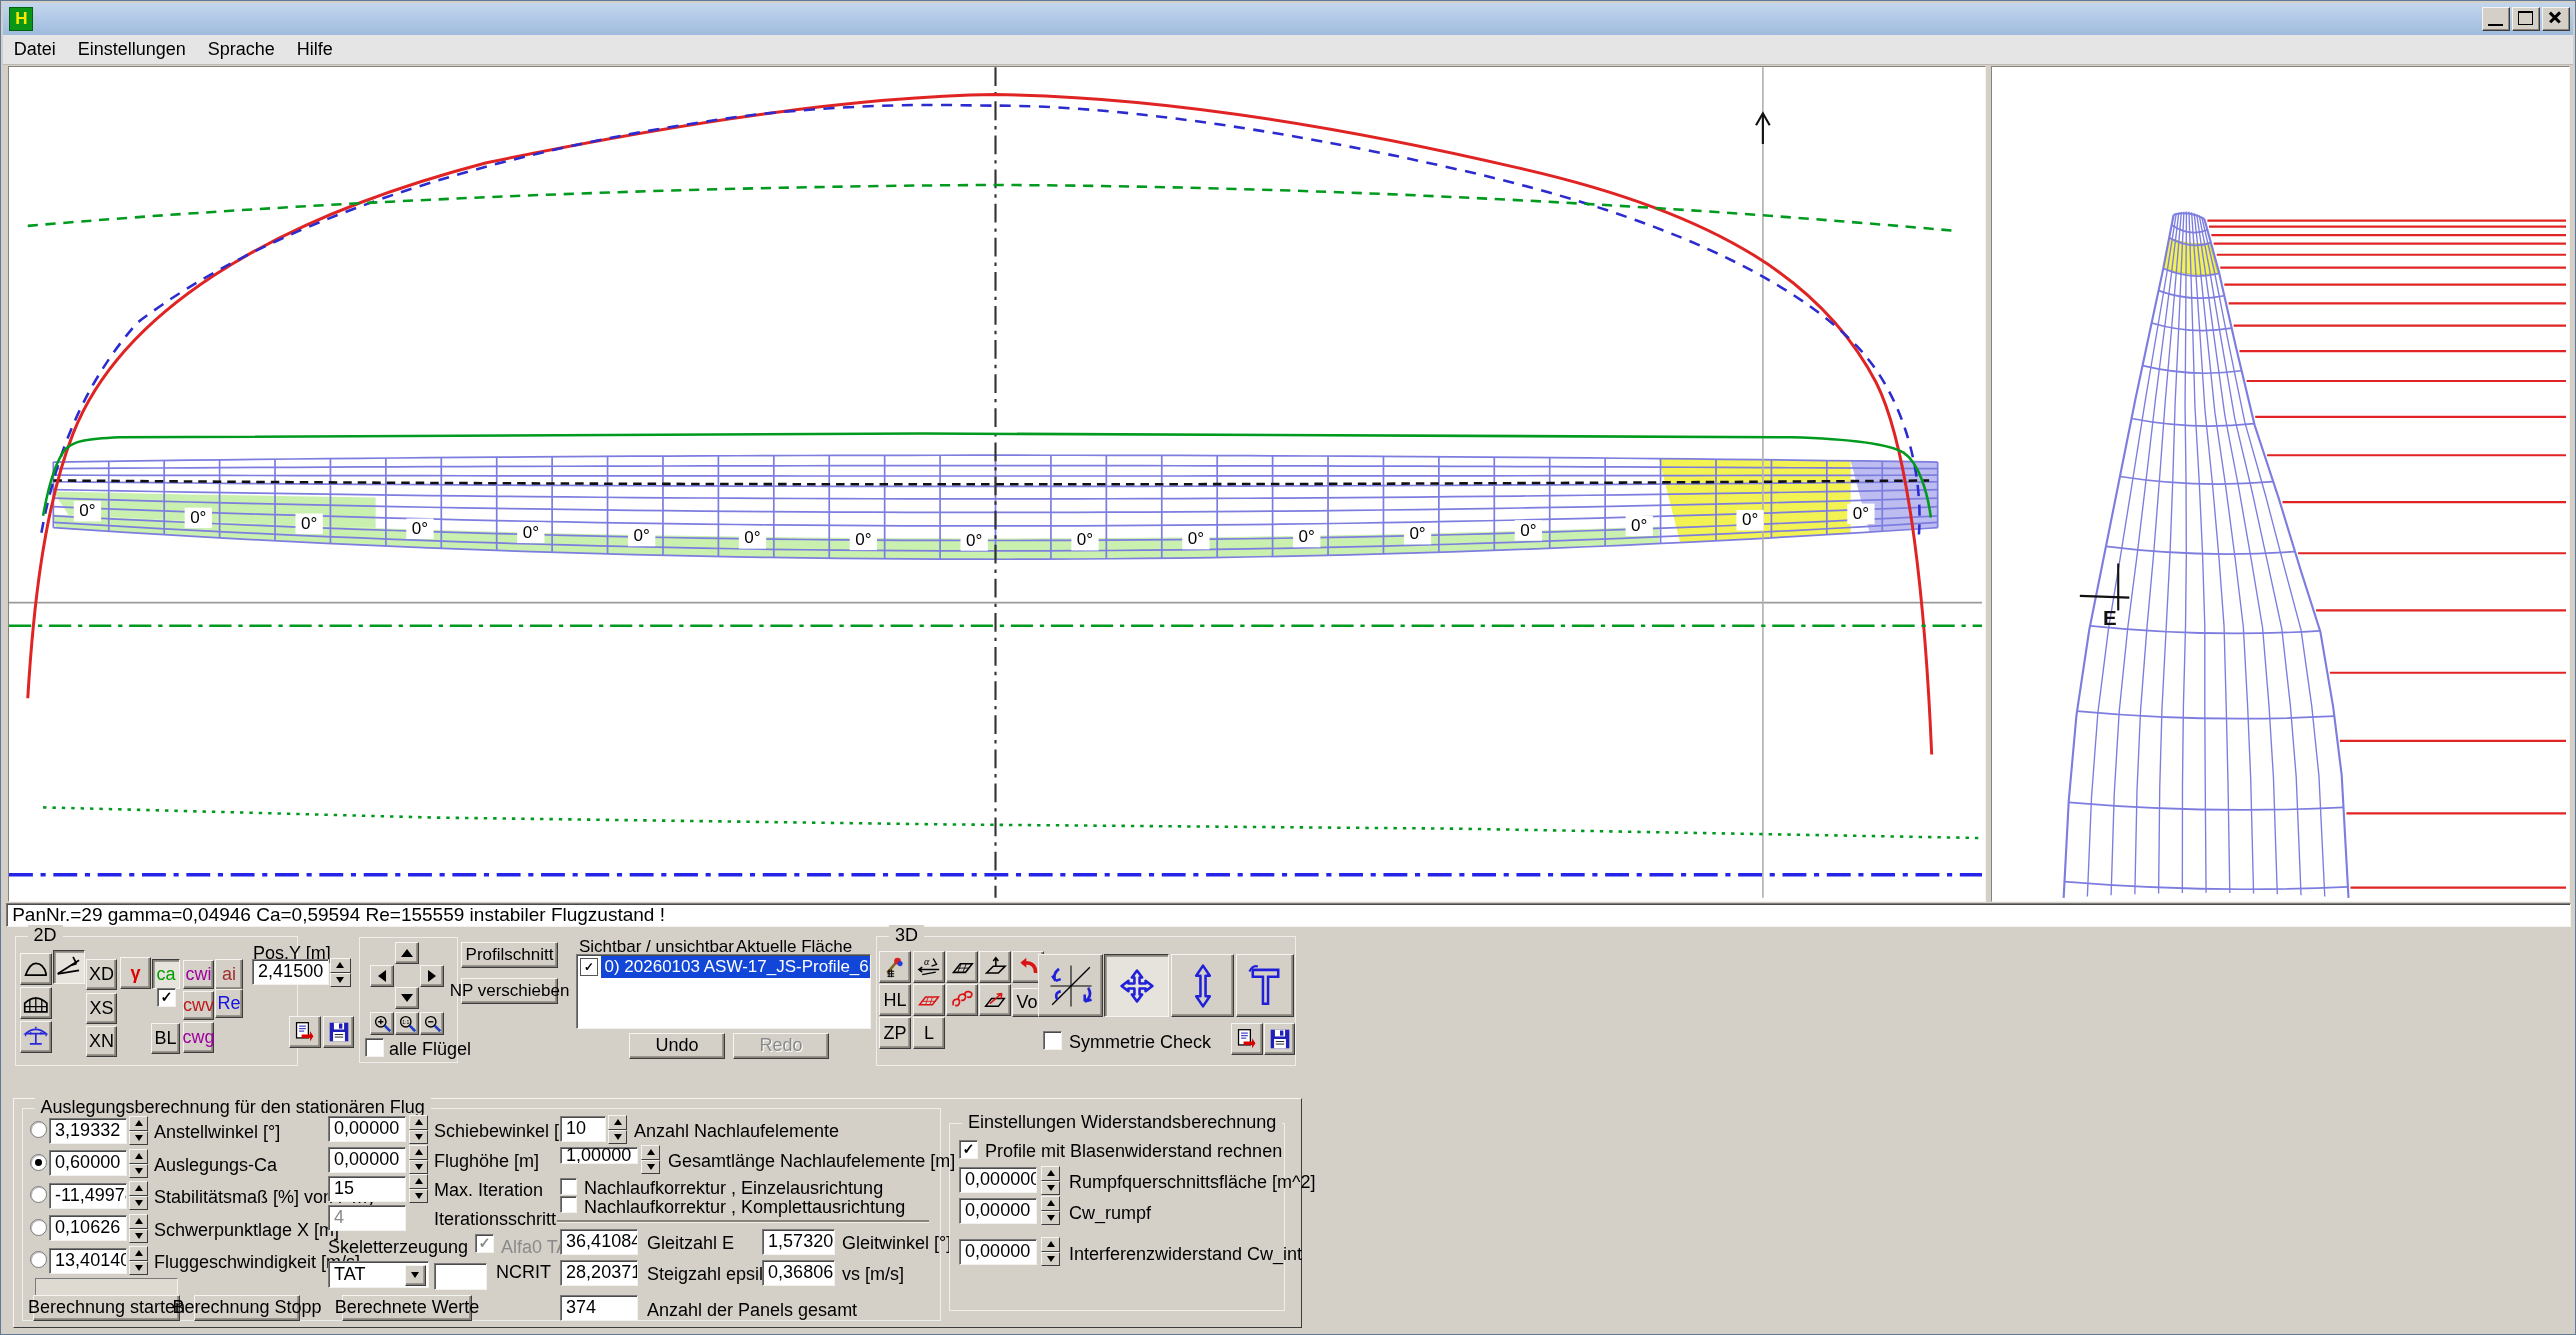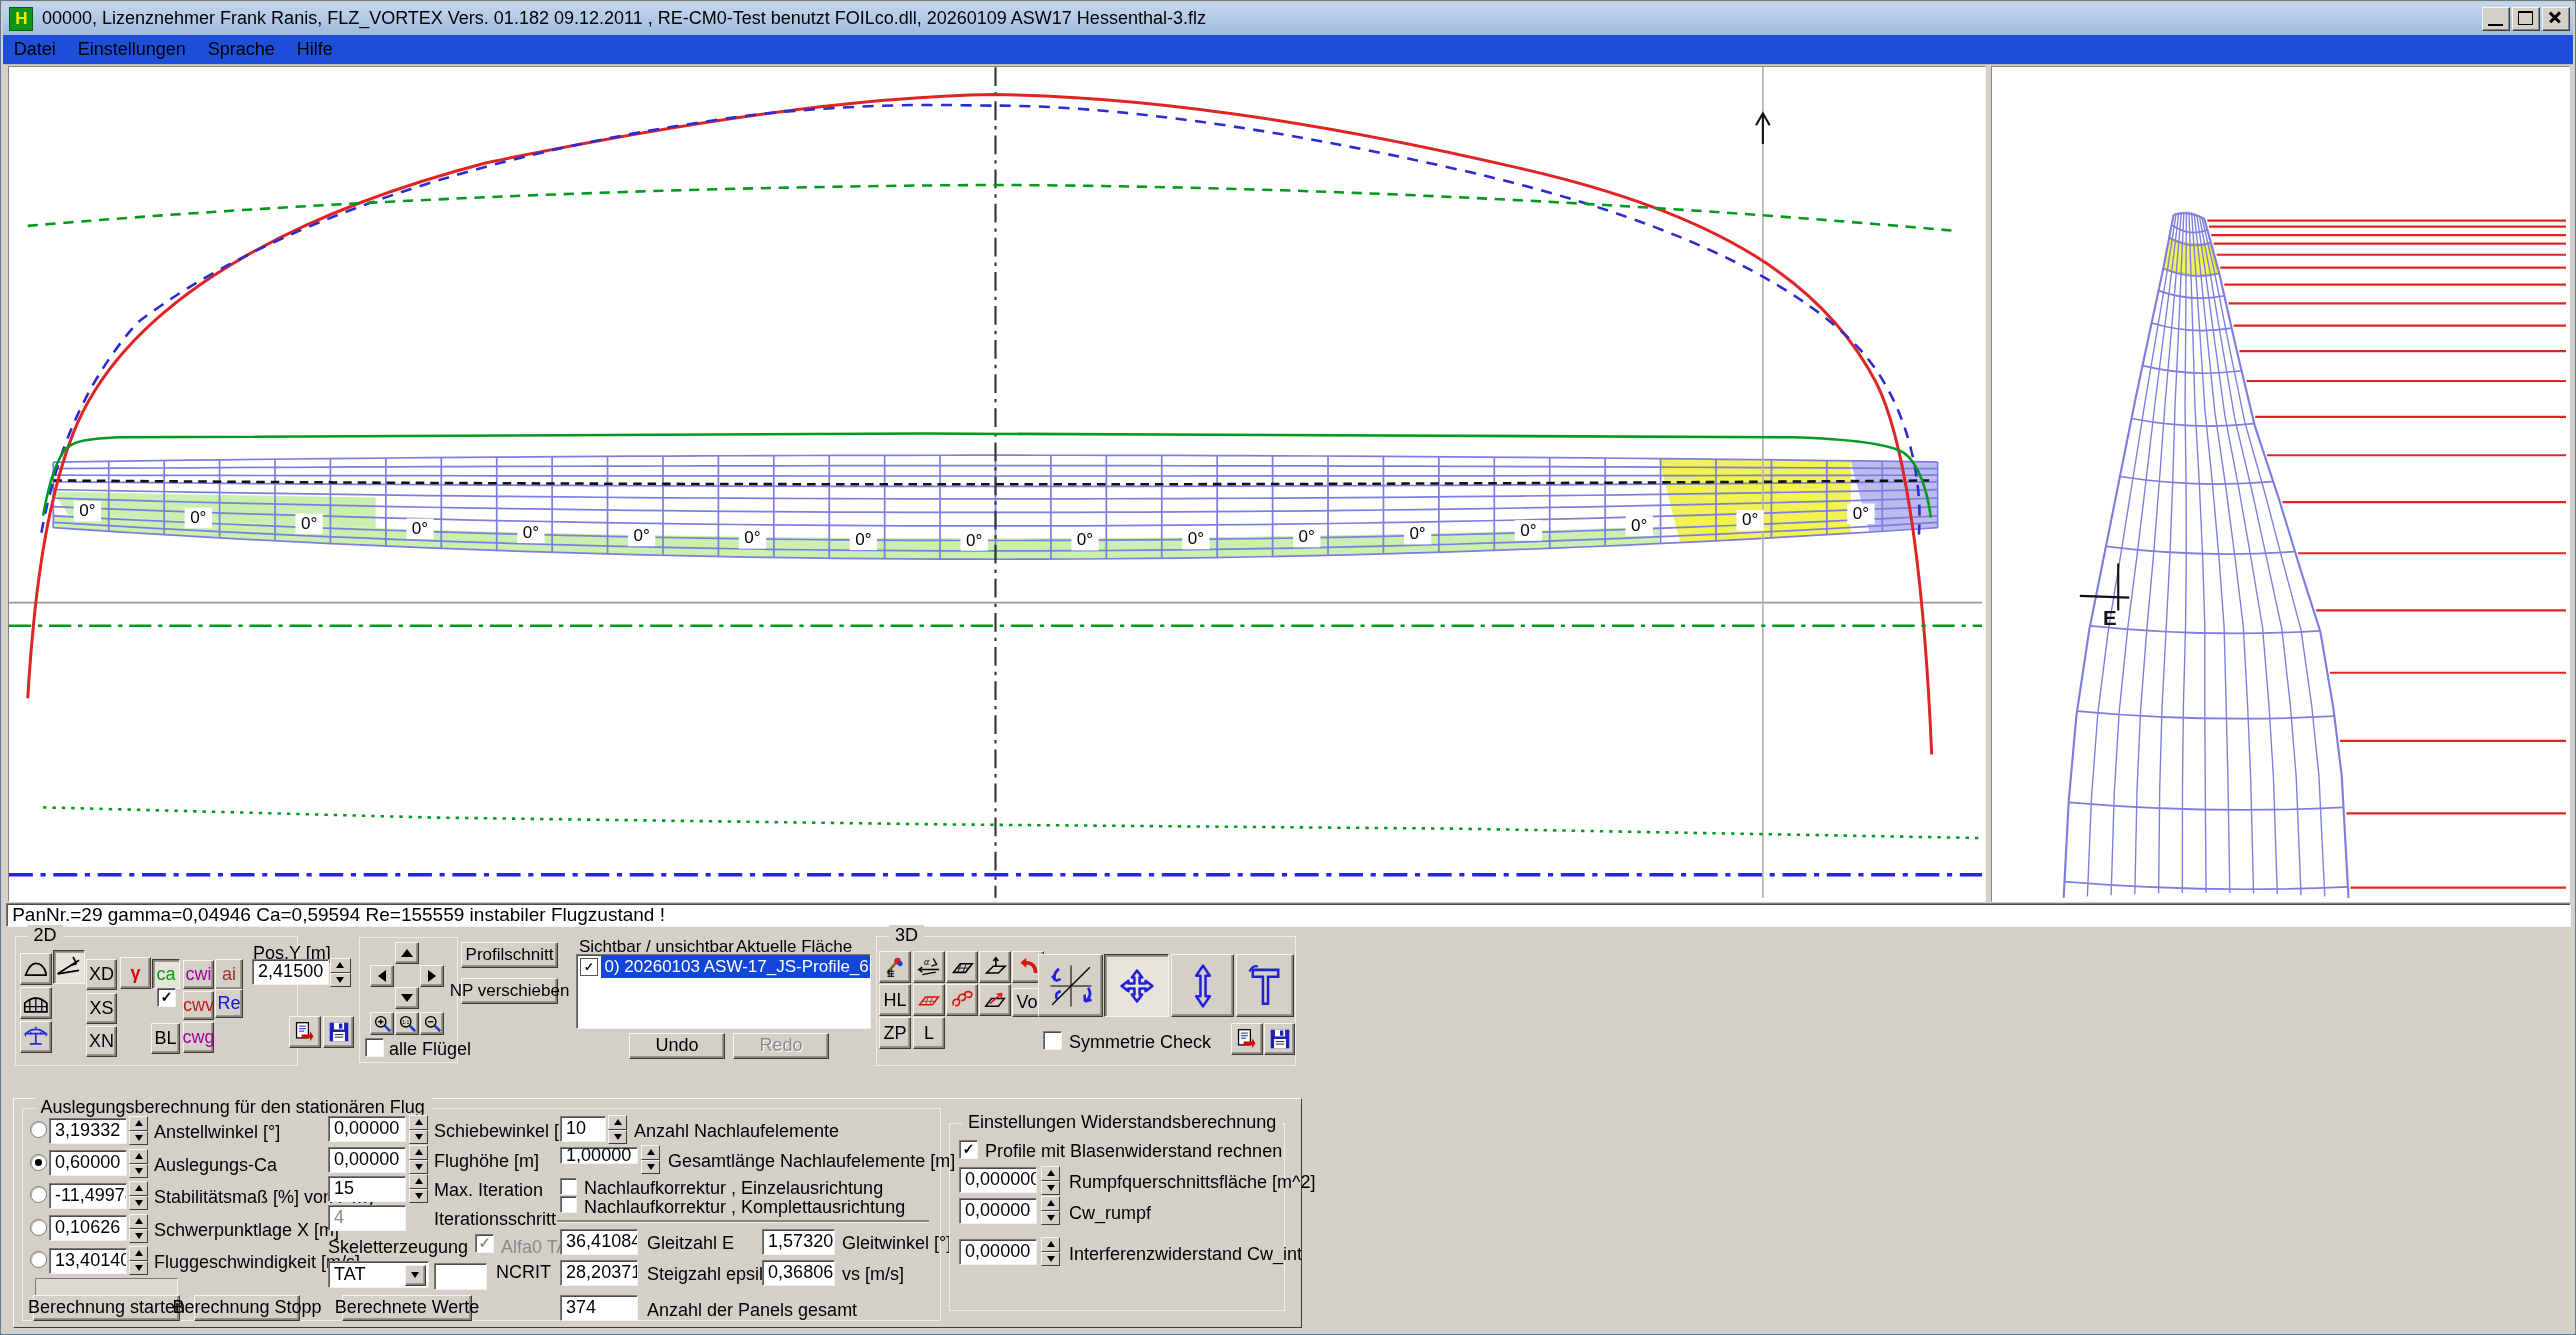--- a/index.html
+++ b/index.html
@@ -34,38 +34,37 @@
   .tri-d{width:0;height:0;border-left:4.3px solid transparent;border-right:4.3px solid transparent;border-top:6px solid #000;}
   .canvas{position:absolute;background:#fff;border:1.7px solid;border-color:#87837b #f6f4f0 #f6f4f0 #87837b;box-sizing:border-box;}
   
   #titlebar{position:absolute;left:1.7px;top:1.7px;right:1.7px;height:32px;
             background:linear-gradient(#c4d6ee,#9fbbdd);display:flex;align-items:center;}
   #title-text{font:18px "Liberation Sans",sans-serif;color:#000;margin-left:8.5px;white-space:nowrap;}
   #app-icon{width:22px;height:22px;background:#0c9618;margin-left:6.8px;display:flex;align-items:center;justify-content:center;
             font:bold 17px "Liberation Sans",sans-serif;color:#ffe800;border:0.9px solid #056010;}
   .winbtn{width:25.6px;height:22px;background:#d4d0c8;border:1.7px solid;border-color:#f6f4f0 #3c3c3c #3c3c3c #f6f4f0;
           box-shadow:inset -0.9px -0.9px 0 #87837b;margin-left:2.6px;position:relative;}
-  #menubar{position:absolute;left:1.7px;top:34px;right:1.7px;height:29px;background:#1d4ed8;display:flex;align-items:center;
+  #menubar{position:absolute;left:1.7px;top:34px;right:1.7px;height:29px;background:#e5e5e5;display:flex;align-items:center;
            border-bottom:0.9px solid #bdbab3;}
   .menu-item{font:18px "Liberation Sans",sans-serif;padding:2.6px 11px;color:#000;}
   .tab{position:absolute;bottom:0;background:#d4d0c8;border:1.7px solid;border-color:#f6f4f0 #3c3c3c #d4d0c8 #f6f4f0;
        border-radius:5.1px 5.1px 0 0;font:18px "Liberation Sans",sans-serif;display:flex;align-items:flex-start;
        padding:3.4px 12px 0 12px;height:25.6px;box-sizing:border-box;}
   .tab.active{height:31px;z-index:3;background:#d8d5ce;padding-top:5.1px;}
   .sep-h{position:absolute;height:1.7px;background:#87837b;box-shadow:0 0.9px 0 #f6f4f0;}
   svg{display:block;}
 </style>
 </head>
 <body>
 
 <div id="win">
 
   <div id="titlebar">
     <div id="app-icon">H</div>
-    <div id="title-text">00000, Lizenznehmer Frank Ranis, FLZ_VORTEX  Vers. 01.182 09.12.2011 , RE-CM0-Test benutzt FOILco.dll, 20260109 ASW17 Hessenthal-3.flz</div>
     <div style="flex:1"></div>
     <div class="winbtn">
       <div style="position:absolute;left:5.1px;right:5.1px;bottom:3.4px;height:2.6px;background:#000"></div>
     </div>
     <div class="winbtn">
       <div style="position:absolute;left:5.1px;top:3.4px;right:6px;bottom:5.1px;border:1.7px solid #000;border-top-width:2.6px"></div>
     </div>
     <div class="winbtn" style="margin-right:3.4px">
       <div style="position:absolute;left:4.3px;top:8.5px;width:13.6px;height:2.6px;background:#000;transform:rotate(45deg)"></div>
       <div style="position:absolute;left:4.3px;top:8.5px;width:13.6px;height:2.6px;background:#000;transform:rotate(-45deg)"></div>

